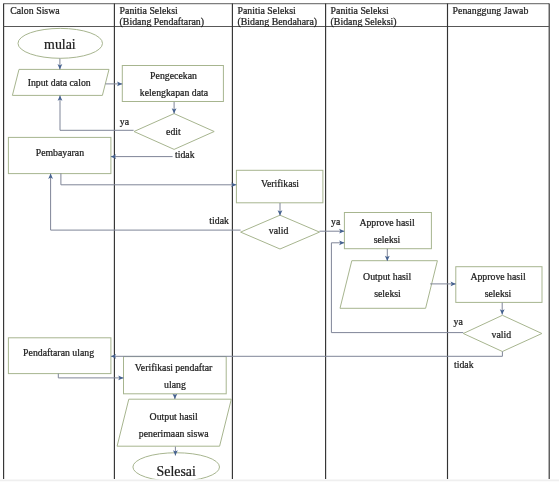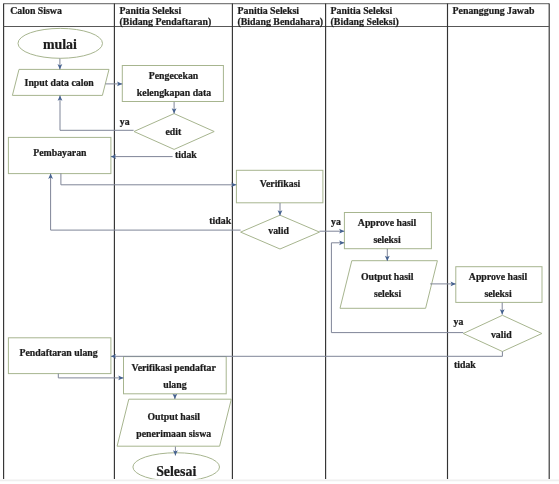--- a/index.html
+++ b/index.html
@@ -1,18 +1,18 @@
 <!DOCTYPE html>
 <html><head>
 <meta charset="utf-8">
 <style>
   html,body{margin:0;padding:0;background:#ffffff;}
   body{width:559px;height:484px;overflow:hidden;-webkit-font-smoothing:antialiased;
        font-family:"Liberation Serif",serif;color:#1a1a1a;}
-  #stage{position:relative;width:559px;height:484px;font-weight:bold;}
+  #stage{position:relative;width:559px;height:484px;}
   svg{position:absolute;left:0;top:0;}
   .lbl{font-family:"Liberation Serif",serif;fill:#1c1c1c;font-size:9.8px;stroke:#1c1c1c;stroke-width:0.24;paint-order:stroke fill;}
   .lbl.hdr{font-size:9.85px;}
   .lbl.big{font-size:13.9px;}
   .tbl{fill:none;stroke:#333333;stroke-width:1.15;}
   .tbl.top{stroke:#7e7e7e;stroke-width:1.3;}
   .tbl.bot{stroke:#efefef;stroke-width:1.8;}
   .tbl.hdr-sep{stroke:#585858;stroke-width:1.2;}
   .shp{fill:#ffffff;stroke:#a7b58f;stroke-width:1;}
   .conn{fill:none;stroke:#7f8598;stroke-width:1;}

